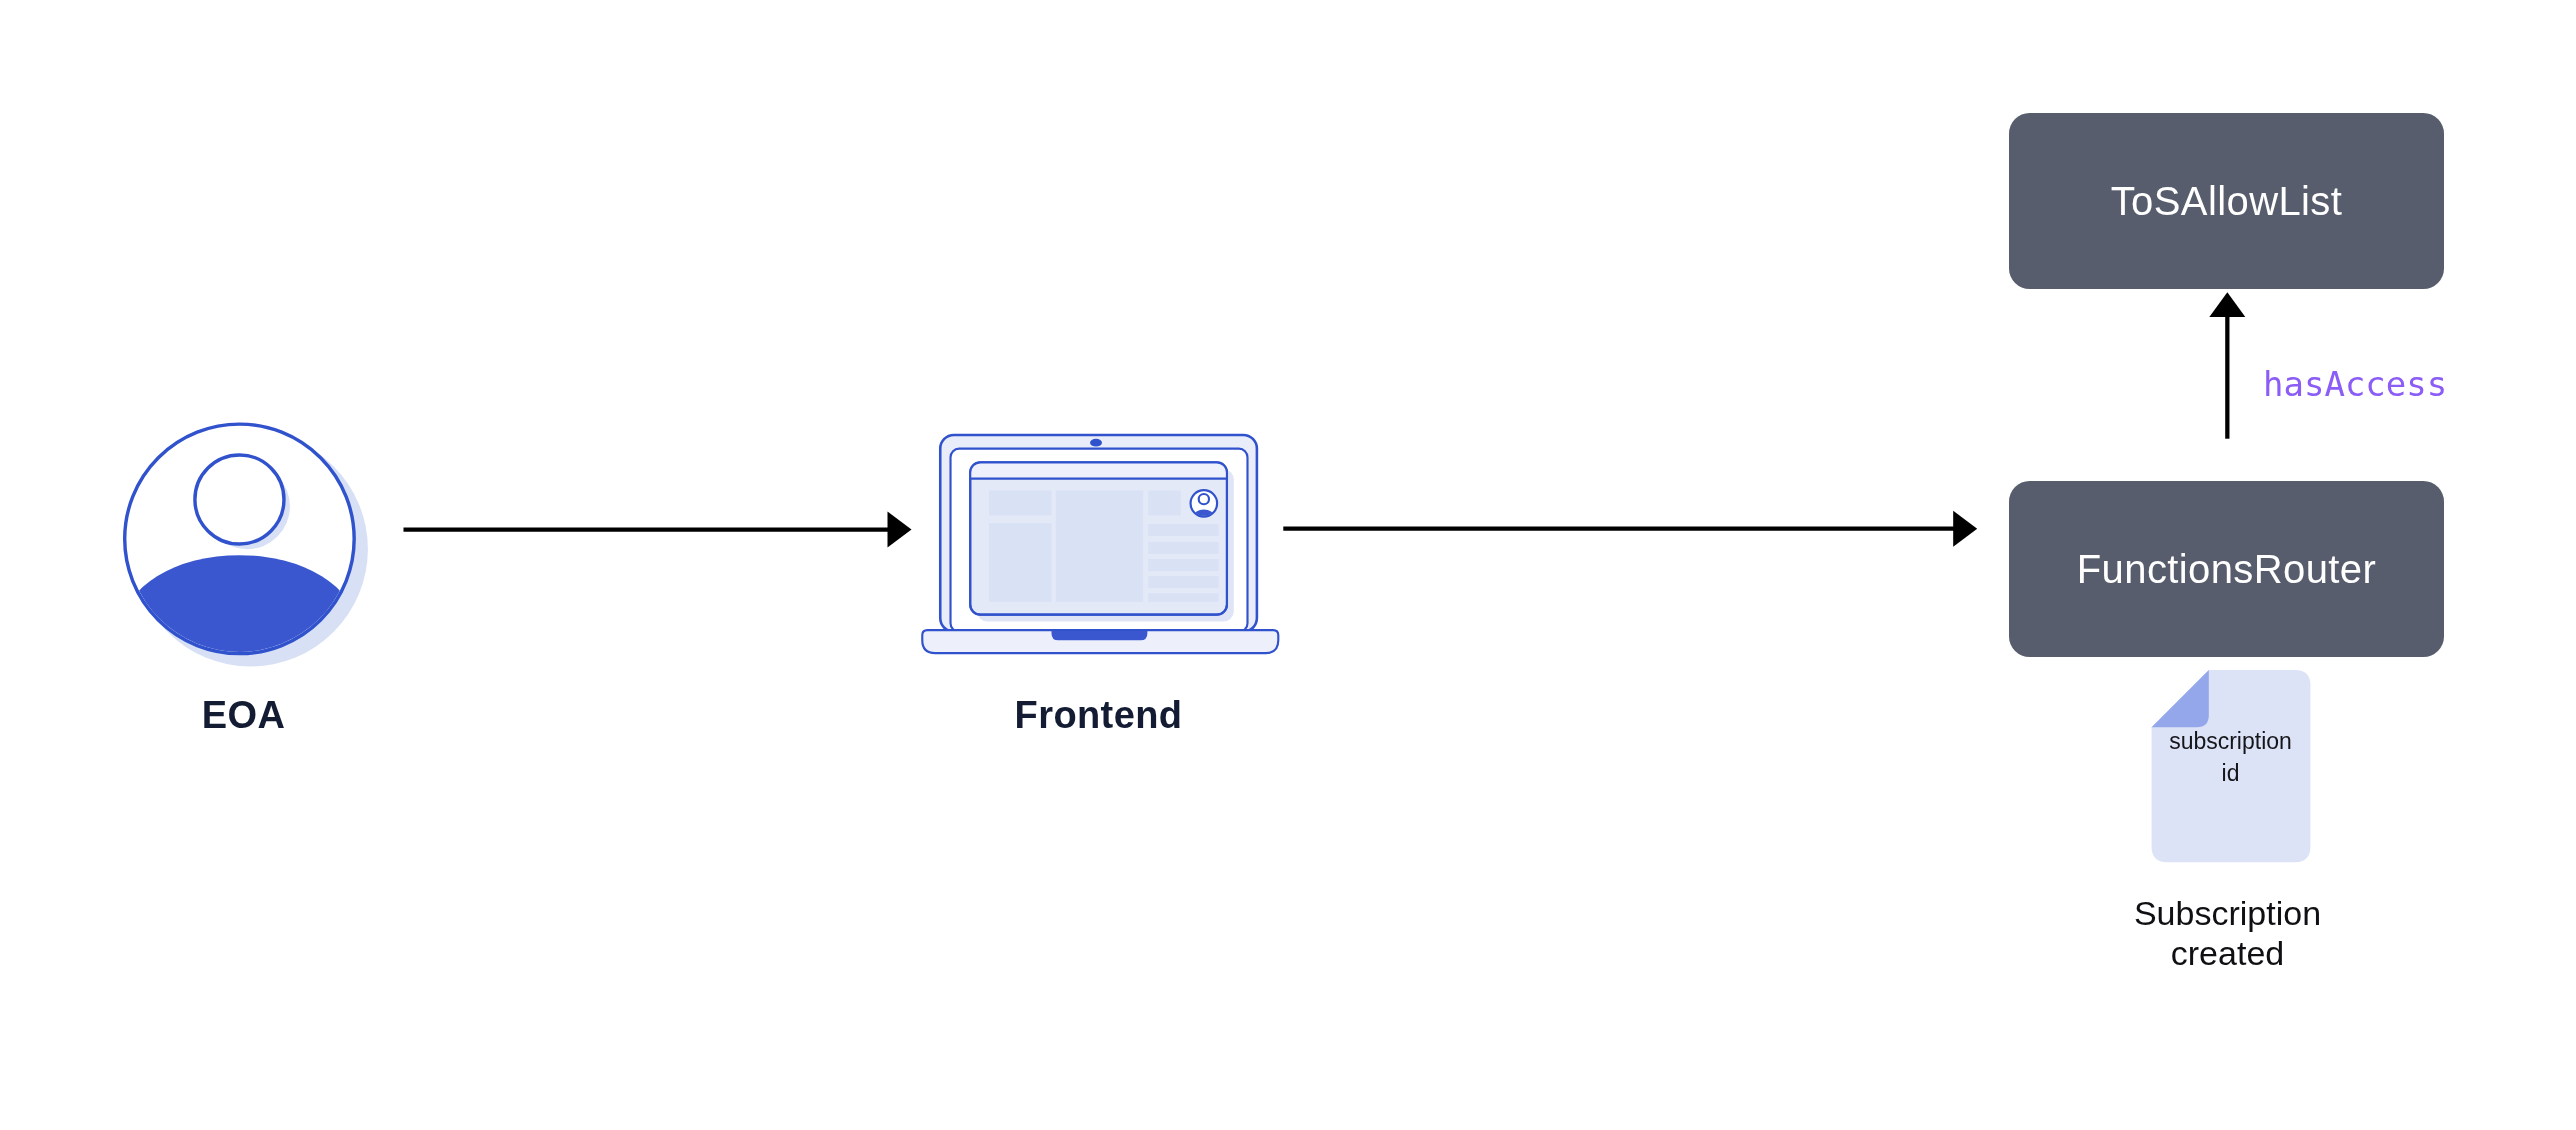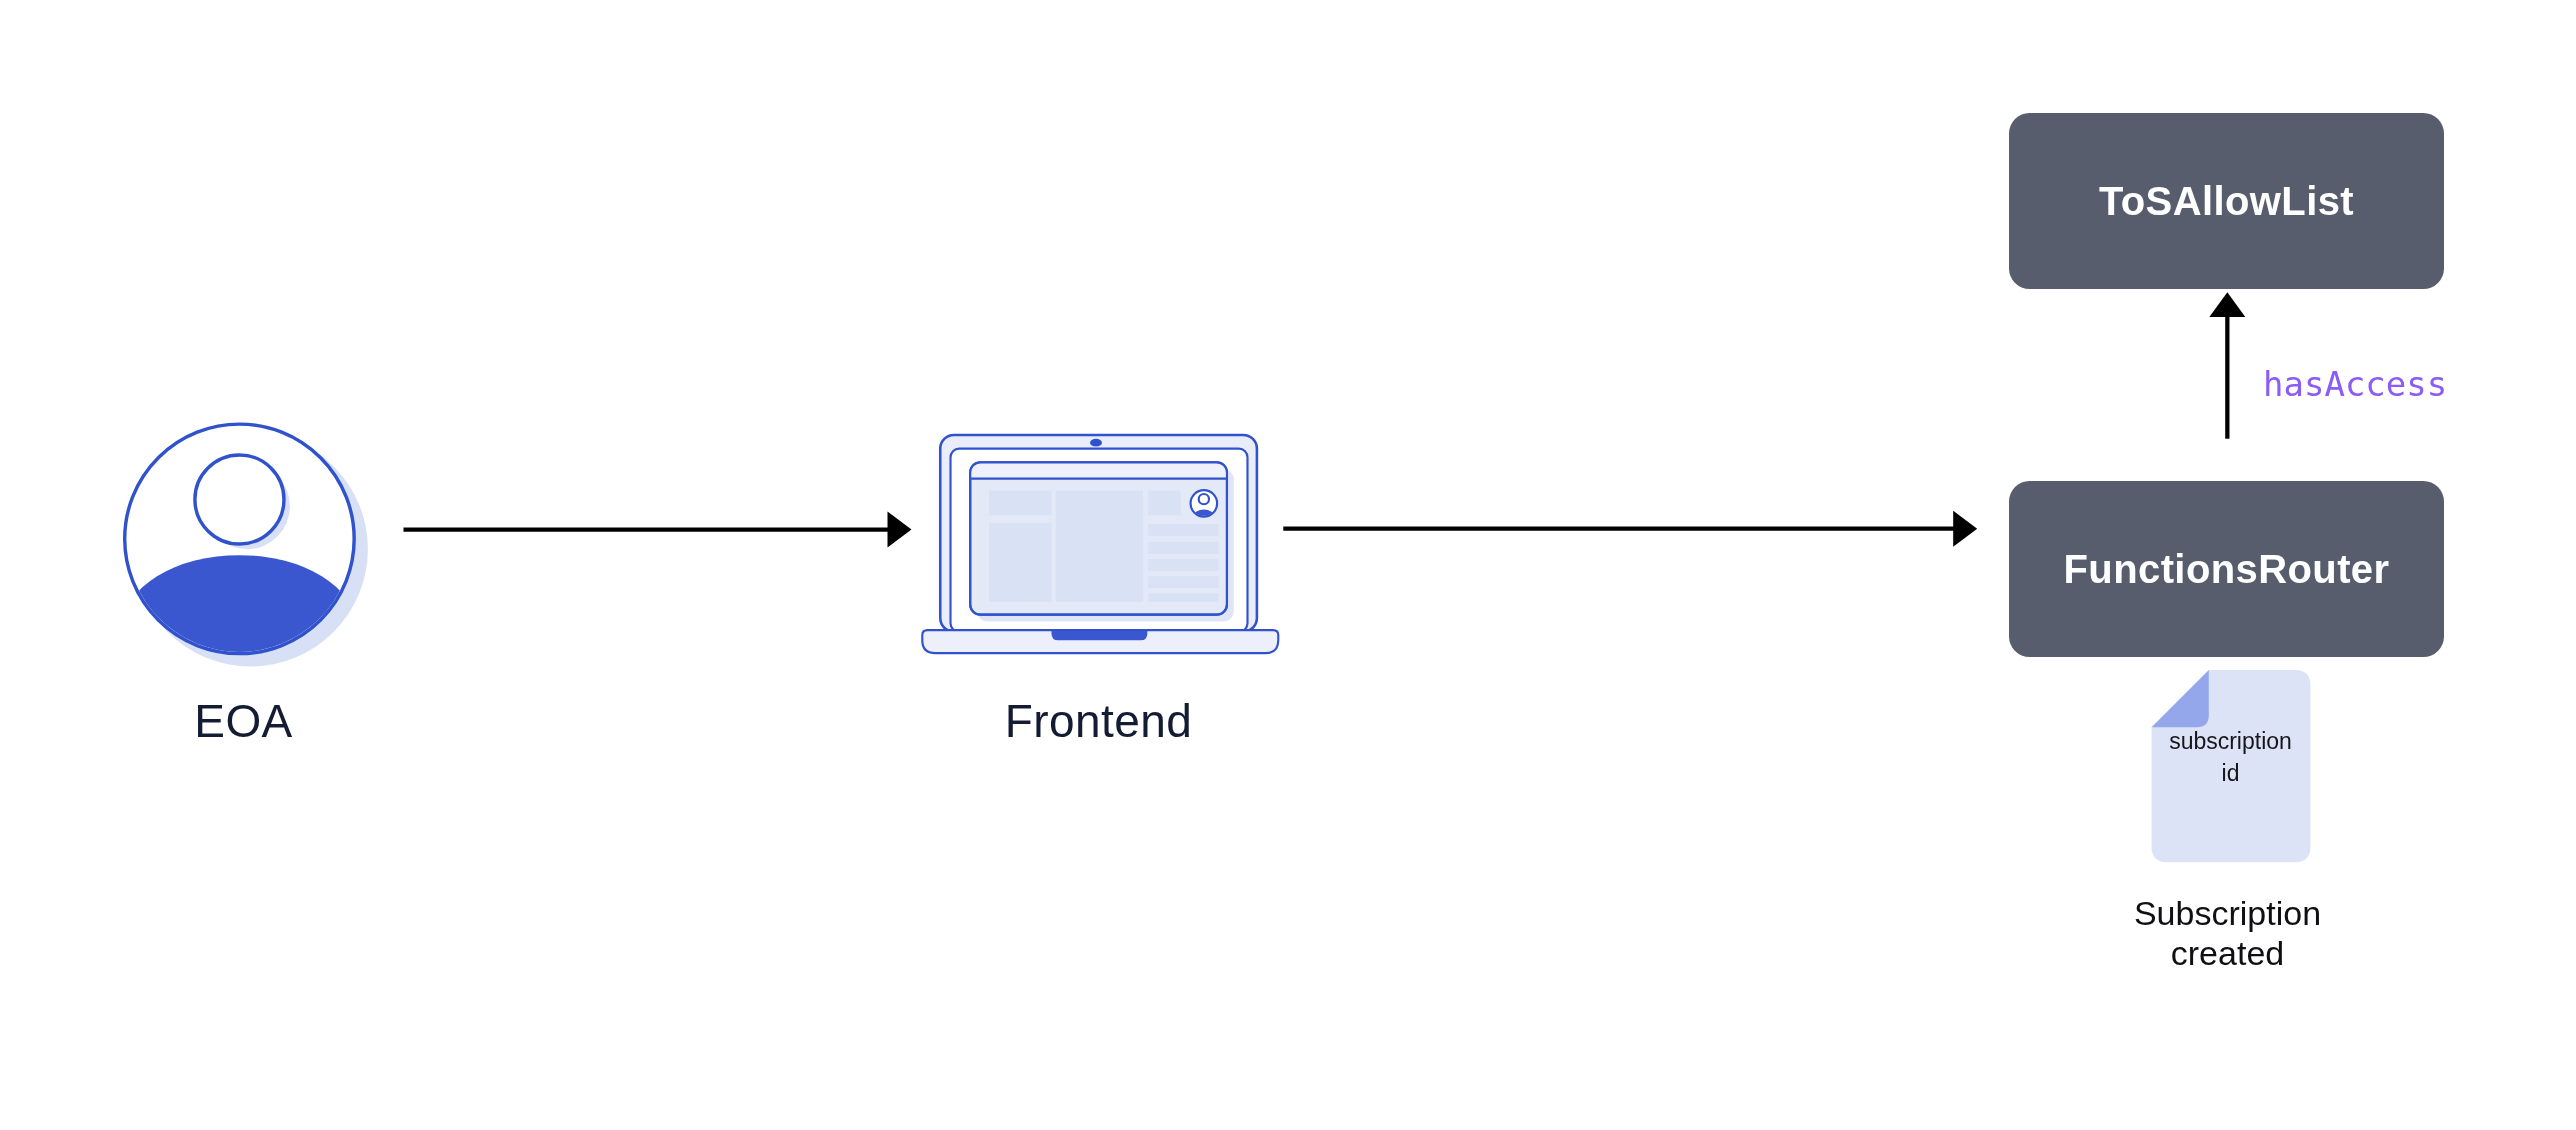--- a/index.html
+++ b/index.html
@@ -22,42 +22,42 @@
     position: absolute;
     left: 0; top: 0;
     width: 2576px; height: 1131px;
     pointer-events: none;
   }
 
   
   .node-label {
     position: absolute;
     text-align: center;
-    font-size: 46px;
-    font-weight: 400;
+    font-size: 38px;
+    font-weight: 700;
     letter-spacing: 0.4px;
     color: #131c33;
   }
 
   
   .contract-box {
     position: absolute;
     left: 2009px;
     width: 435px;
     height: 176px;
     background: #575d6c;
     border-radius: 20.6px;
     display: flex;
     align-items: center;
     justify-content: center;
   }
   .contract-box .box-label {
     color: #ffffff;
     font-size: 40px;
-    font-weight: 700;
+    font-weight: 400;
     letter-spacing: 0.4px;
   }
 
   
   .edge-label {
     position: absolute;
     font-family: "DejaVu Sans Mono", monospace;
     font-size: 34px;
     color: #8b5cf6;
     white-space: nowrap;

